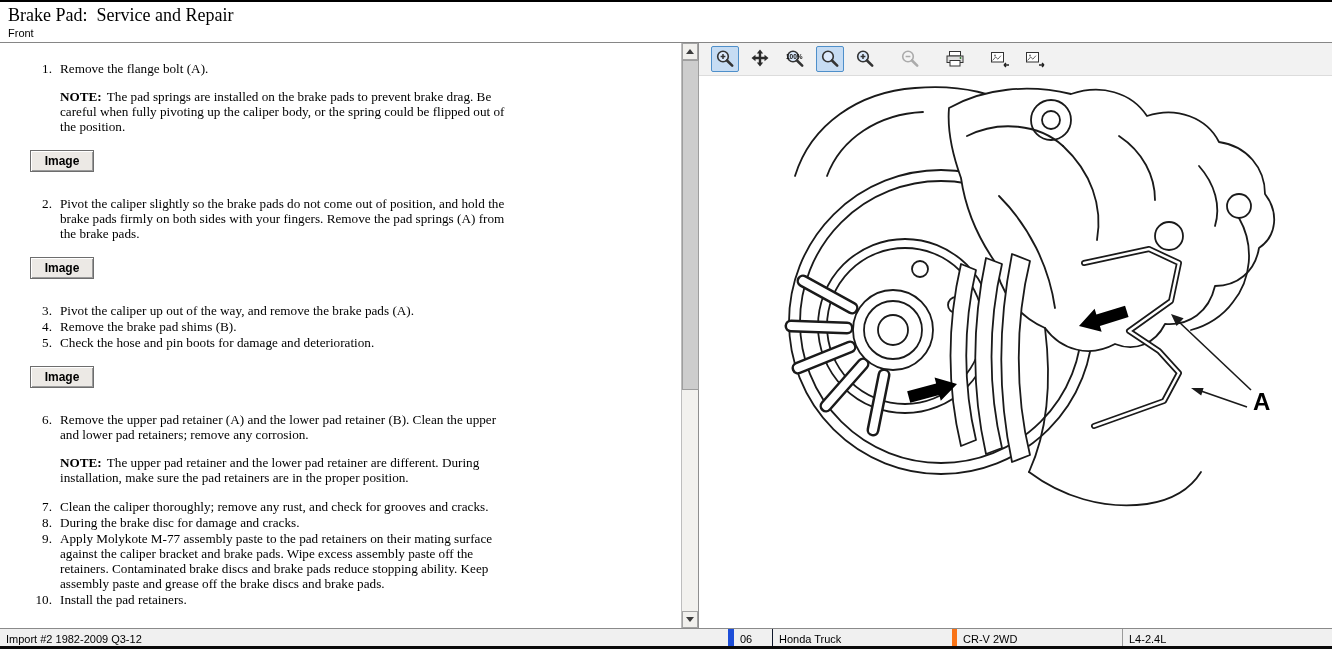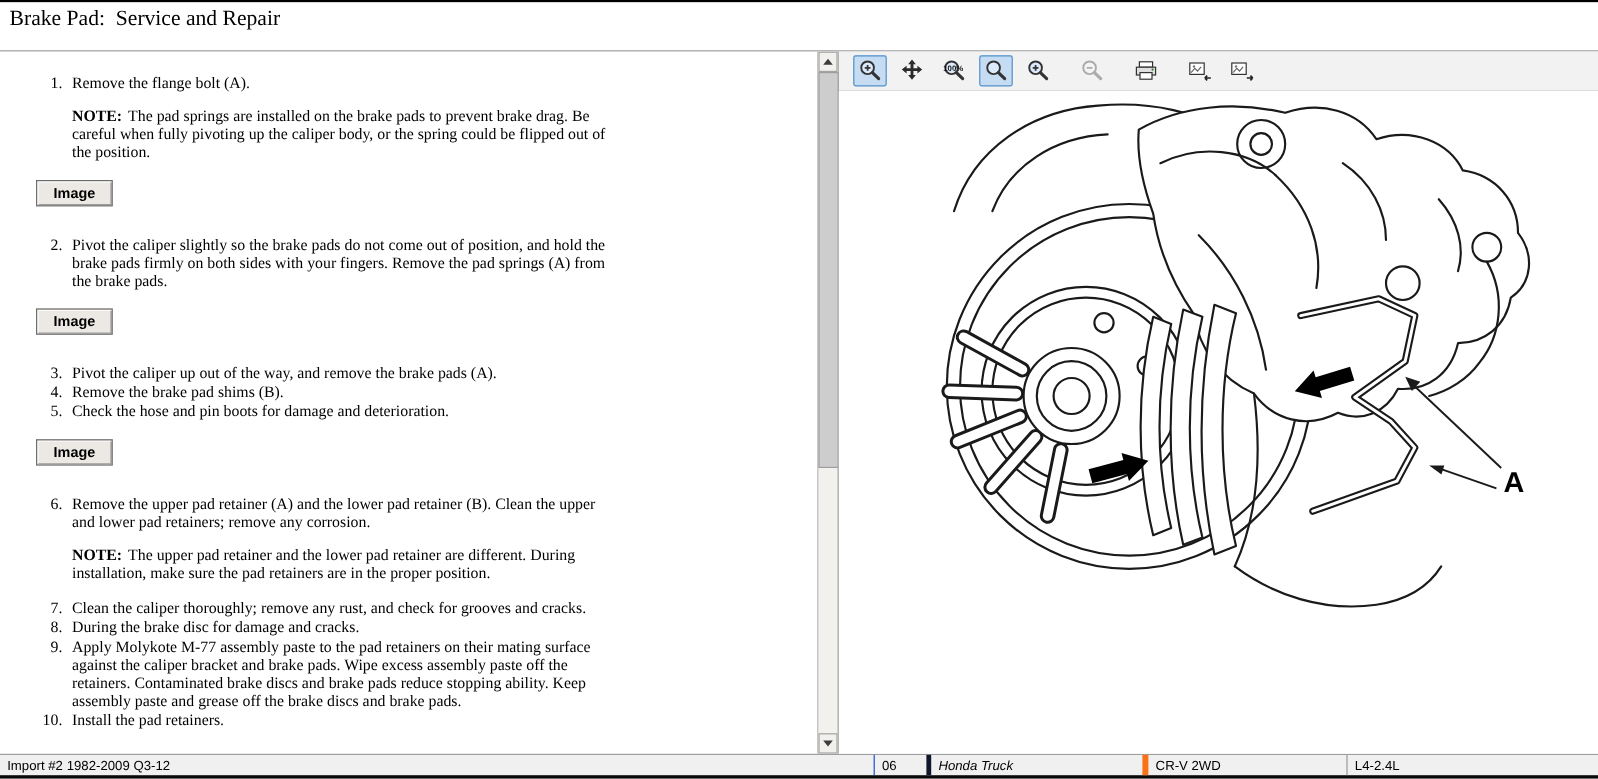--- a/index.html
+++ b/index.html
@@ -54,33 +54,34 @@
   .tb-btn.disabled { cursor:default; }
   .tb-gap { margin-left:10px; }
   .canvas { flex:1; position:relative; background:#fff; overflow:hidden; }
   .canvas svg.diagram { display:block; width:633px; height:553px; }
 
   
   .statusbar { height:18px; display:flex; background:#f0f0f0; border-top:1px solid #8a8a8a;
                font-family:"Liberation Sans", sans-serif; font-size:11px; line-height:16px; }
   .statusbar .cell { padding:2px 0 0 6px; overflow:hidden; white-space:nowrap; }
   .cell-1 { width:728px; }
-  .cell-2 { width:44px;  border-left:1px solid #1d4ed8; }
-  .cell-3 { width:180px; border-left:4px solid #0f172a;font-style:italic; }
+  .cell-2 { width:44px;  border-left:6px solid #1d4ed8; }
+  .cell-3 { width:180px; border-left:1px solid #0f172a; }
   .cell-4 { width:170px; border-left:5px solid #f97316; }
   .cell-5 { width:210px; border-left:1px solid #9a9a9a; }
   .bottom-edge { height:3px; background:#0a0a0a; }
 </style>
 </head>
 <body>
 
 <div class="app">
 
   <header class="titlebar">
     <h1>Brake Pad:  Service and Repair</h1>
+    <div class="subtitle">Front</div>
   </header>
 
   <div class="main">
 
     <section class="doc-panel">
       <div class="doc-content">
 
         <div class="step">
           <span class="step-num">1.</span>
           <span class="step-text">Remove the flange bolt (A).</span>

